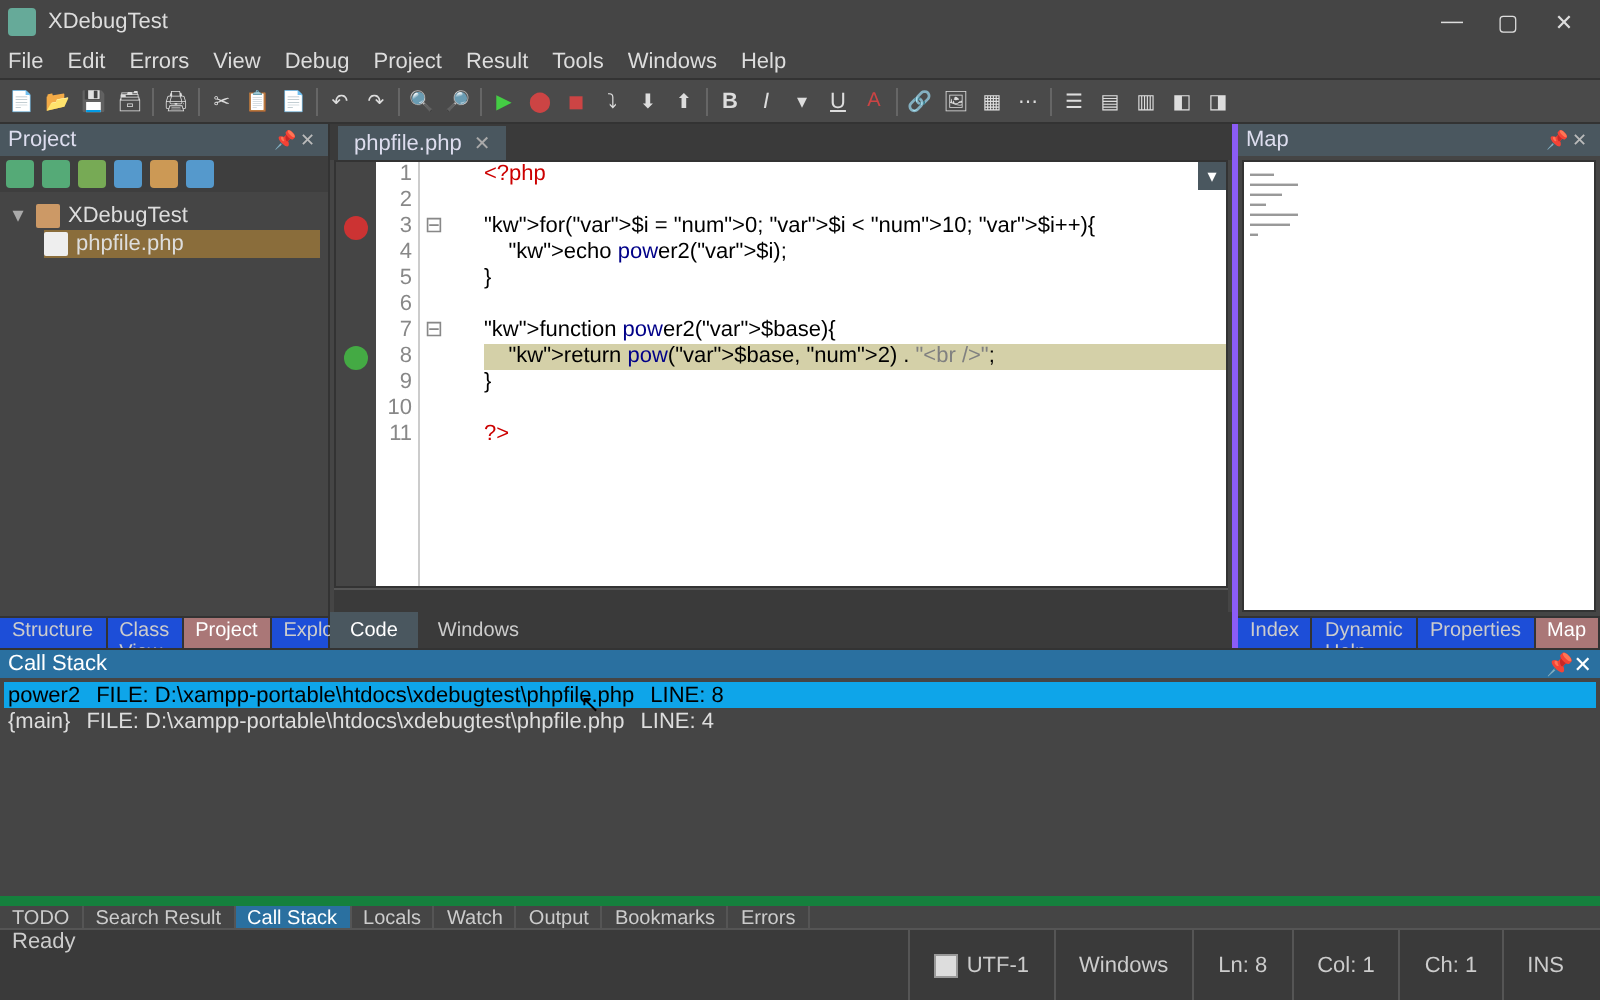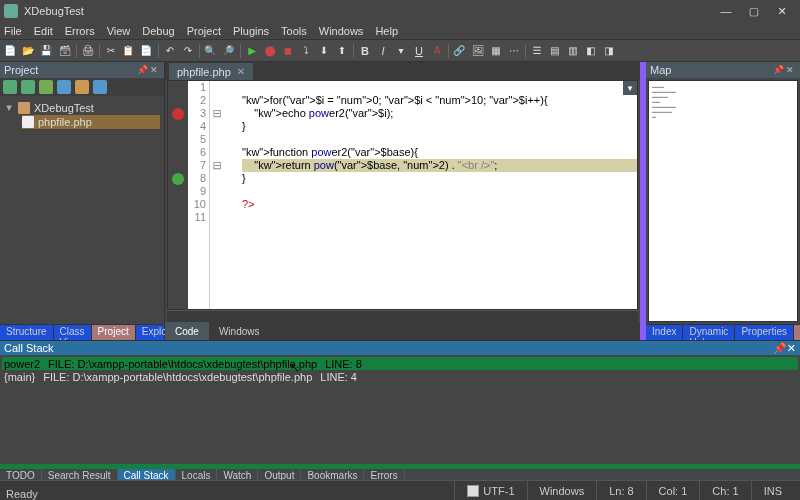--- a/index.html
+++ b/index.html
@@ -22,21 +22,21 @@
 .ptoolbar{height:18px;background:#3e3e3e;display:flex;align-items:center;padding:0 3px;gap:4px}
 .ptoolbar .pb{width:14px;height:14px;background:#5a7;border-radius:2px}
 .tree{flex:1;background:#454545;padding:4px;color:#ddd}
 .tree .node{display:flex;align-items:center;gap:4px;padding:1px 0}
 .tree .node.sel{background:#8a6d3b}
 .tree .tw{width:10px;text-align:center;color:#aaa}
 .tree .ficon{width:12px;height:12px;background:#c96;border-radius:1px}
 .tree .ficon.f{background:#eee}
 .left{width:165px;border-right:1px solid #333}
 .center{flex:1;display:flex;flex-direction:column;min-width:0}
-.right{width:160px;border-left:6px solid #8b5cf6}
+.right{width:184px;border-left:3px solid #8b5cf6}
 .tabstrip{height:18px;background:#3a3a3a;display:flex;align-items:flex-end;padding-left:4px;gap:1px}
 .tab{height:17px;padding:2px 8px;background:#4a575f;color:#dde;display:flex;align-items:center;gap:6px;font-size:10px}
 .tab .x{color:#aaa;font-size:10px}
 .editor{flex:1;background:#fff;display:flex;position:relative;border:1px solid #333;margin:0 2px}
 .gutter{width:20px;background:#454545;display:flex;flex-direction:column;color:#fff}
 .gutter .gl{height:13px;display:flex;align-items:center;justify-content:center;font-size:9px}
 .bp{width:12px;height:12px;border-radius:50%}
 .bp.r{background:#c33}
 .bp.g{background:#4a4}
 .lineno{width:22px;background:#fff;border-right:1px solid #ccc;color:#888;text-align:right;padding-right:3px;font-family:Consolas,monospace;font-size:10px}
@@ -55,25 +55,25 @@
 .cv-tabs .ct.a{background:#4a575f;color:#fff}
 .bottomtabs{height:16px;background:#1d4ed8;display:flex;border-top:1px solid #333}
 .bottomtabs .bt{padding:1px 6px;color:#ccc;font-size:10px;border-right:1px solid #333}
 .bottomtabs .bt.a{background:#a77;color:#fff}
 .minimap{flex:1;background:#fff;border:1px solid #333;margin:2px;padding:3px;font-size:4px;color:#999;line-height:5px}
 .cs-panel{height:140px;display:flex;flex-direction:column;border-top:1px solid #333}
 .cs-hdr{height:14px;background:#2a70a0;color:#fff;display:flex;align-items:center;padding:0 4px;font-size:10px}
 .cs-hdr .sp{flex:1}
 .cs-body{flex:1;background:#454545;padding:2px;color:#ddd;font-size:10px;position:relative}
 .cs-row{height:13px;display:flex;align-items:center;padding:0 2px;gap:8px}
-.cs-row.sel{background:#15803d;color:#000}
+.cs-row.sel{background:#0ea5e9;color:#000}
 .cs-tabs{height:16px;background:#454545;display:flex;border-top:5px solid #15803d}
 .cs-tabs .bt{padding:1px 6px;color:#ccc;font-size:10px;border-right:1px solid #555}
 .cs-tabs .bt.a{background:#2a70a0;color:#fff}
-.status{height:20px;background:#3a3a3a;display:flex;align-items:flex-end;padding:0 6px;color:#ccc;font-size:10px;border-top:1px solid #555}
+.status{height:36px;background:#3a3a3a;display:flex;align-items:flex-start;padding:0 6px;color:#ccc;font-size:10px;border-top:1px solid #555}
 .status .cell{padding:0 12px;border-left:1px solid #555;height:100%;display:flex;align-items:center}
 .status .sp{flex:1}
 .cursor{position:absolute;left:290px;top:6px;color:#000;font-size:12px}
 .sq{width:12px;height:12px;background:#ddd;border:1px solid #999;margin-right:4px}
 </style>
 </head>
 <body>
 
 <div class="titlebar">
   <span class="icon"></span>
@@ -85,21 +85,21 @@
   </div>
 </div>
 
 <div class="menubar">
   <span>File</span>
   <span>Edit</span>
   <span>Errors</span>
   <span>View</span>
   <span>Debug</span>
   <span>Project</span>
-  <span>Plugins</span>
+  <span>Result</span>
   <span>Tools</span>
   <span>Windows</span>
   <span>Help</span>
 </div>
 
 <div class="toolbar">
   <span class="tbtn">📄</span>
   <span class="tbtn">📂</span>
   <span class="tbtn">💾</span>
   <span class="tbtn">🗃</span>
@@ -229,20 +229,21 @@
           <div></div>
           <div></div>
           <div></div>
           <div>⊟</div>
           <div></div>
           <div></div>
           <div></div>
           <div></div>
         </div>
       <div class="code" id="code">
+          <div class="ln"><span class="php">&lt;?php</span></div>
           <div class="ln"></div>
           <div class="ln"><span class="&lt;span">"kw"</span>&gt;for(<span class="&lt;span">"var"</span>&gt;$i = <span class="&lt;span">"num"</span>&gt;0; <span class="&lt;span">"var"</span>&gt;$i &lt; <span class="&lt;span">"num"</span>&gt;10; <span class="&lt;span">"var"</span>&gt;$i++){</div>
           <div class="ln">    <span class="&lt;span">"kw"</span>&gt;echo <span style="color:#008">pow</span>er2(<span class="&lt;span">"var"</span>&gt;$i);</div>
           <div class="ln">}</div>
           <div class="ln"></div>
           <div class="ln"><span class="&lt;span">"kw"</span>&gt;function <span style="color:#008">pow</span>er2(<span class="&lt;span">"var"</span>&gt;$base){</div>
           <div class="ln hl">    <span class="&lt;span">"kw"</span>&gt;return <span style="color:#008">pow</span>(<span class="&lt;span">"var"</span>&gt;$base, <span class="&lt;span">"num"</span>&gt;2) . <span class="str">"&lt;br /&gt;"</span>;</div>
           <div class="ln">}</div>
           <div class="ln"></div>
           <div class="ln"><span class="php">?&gt;</span></div>

